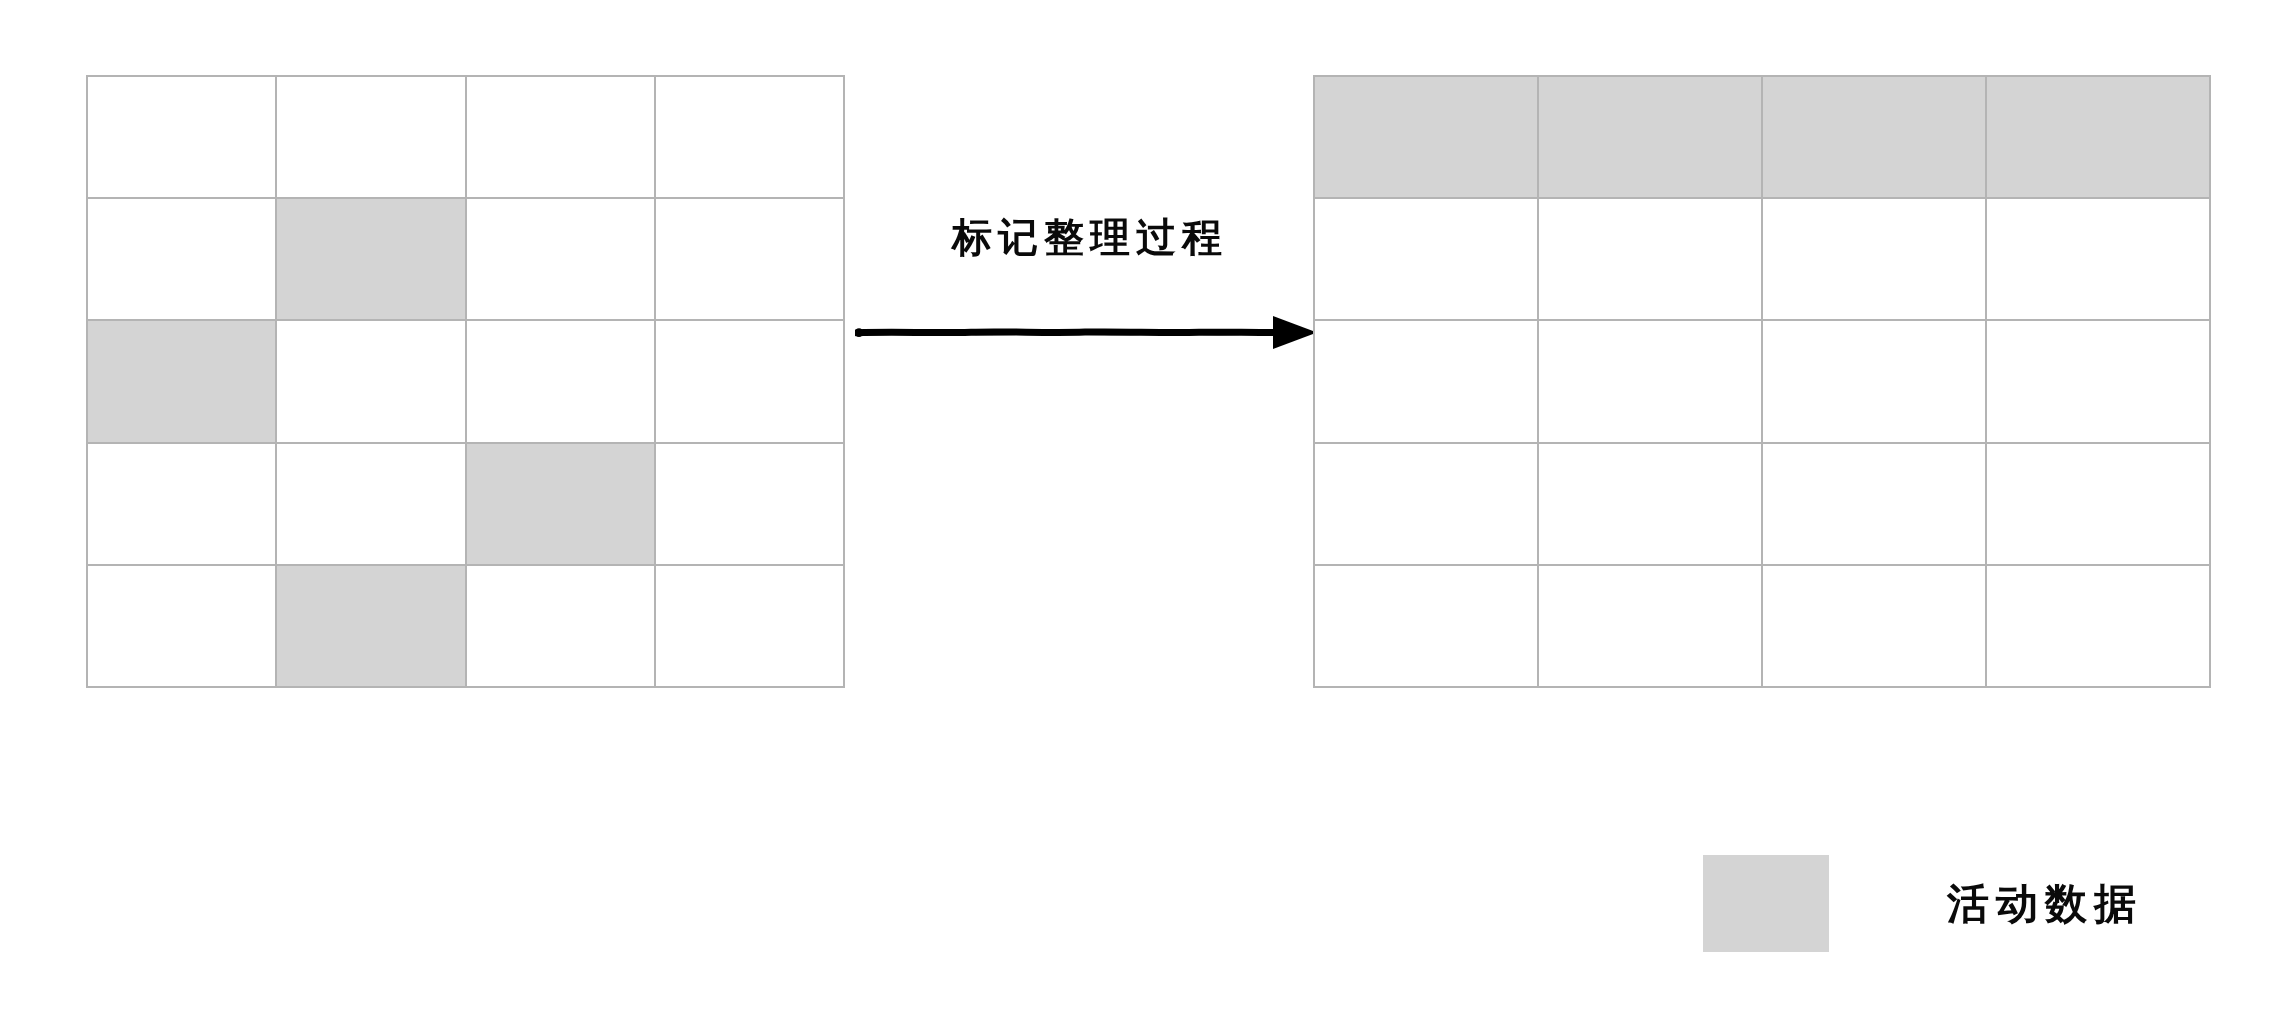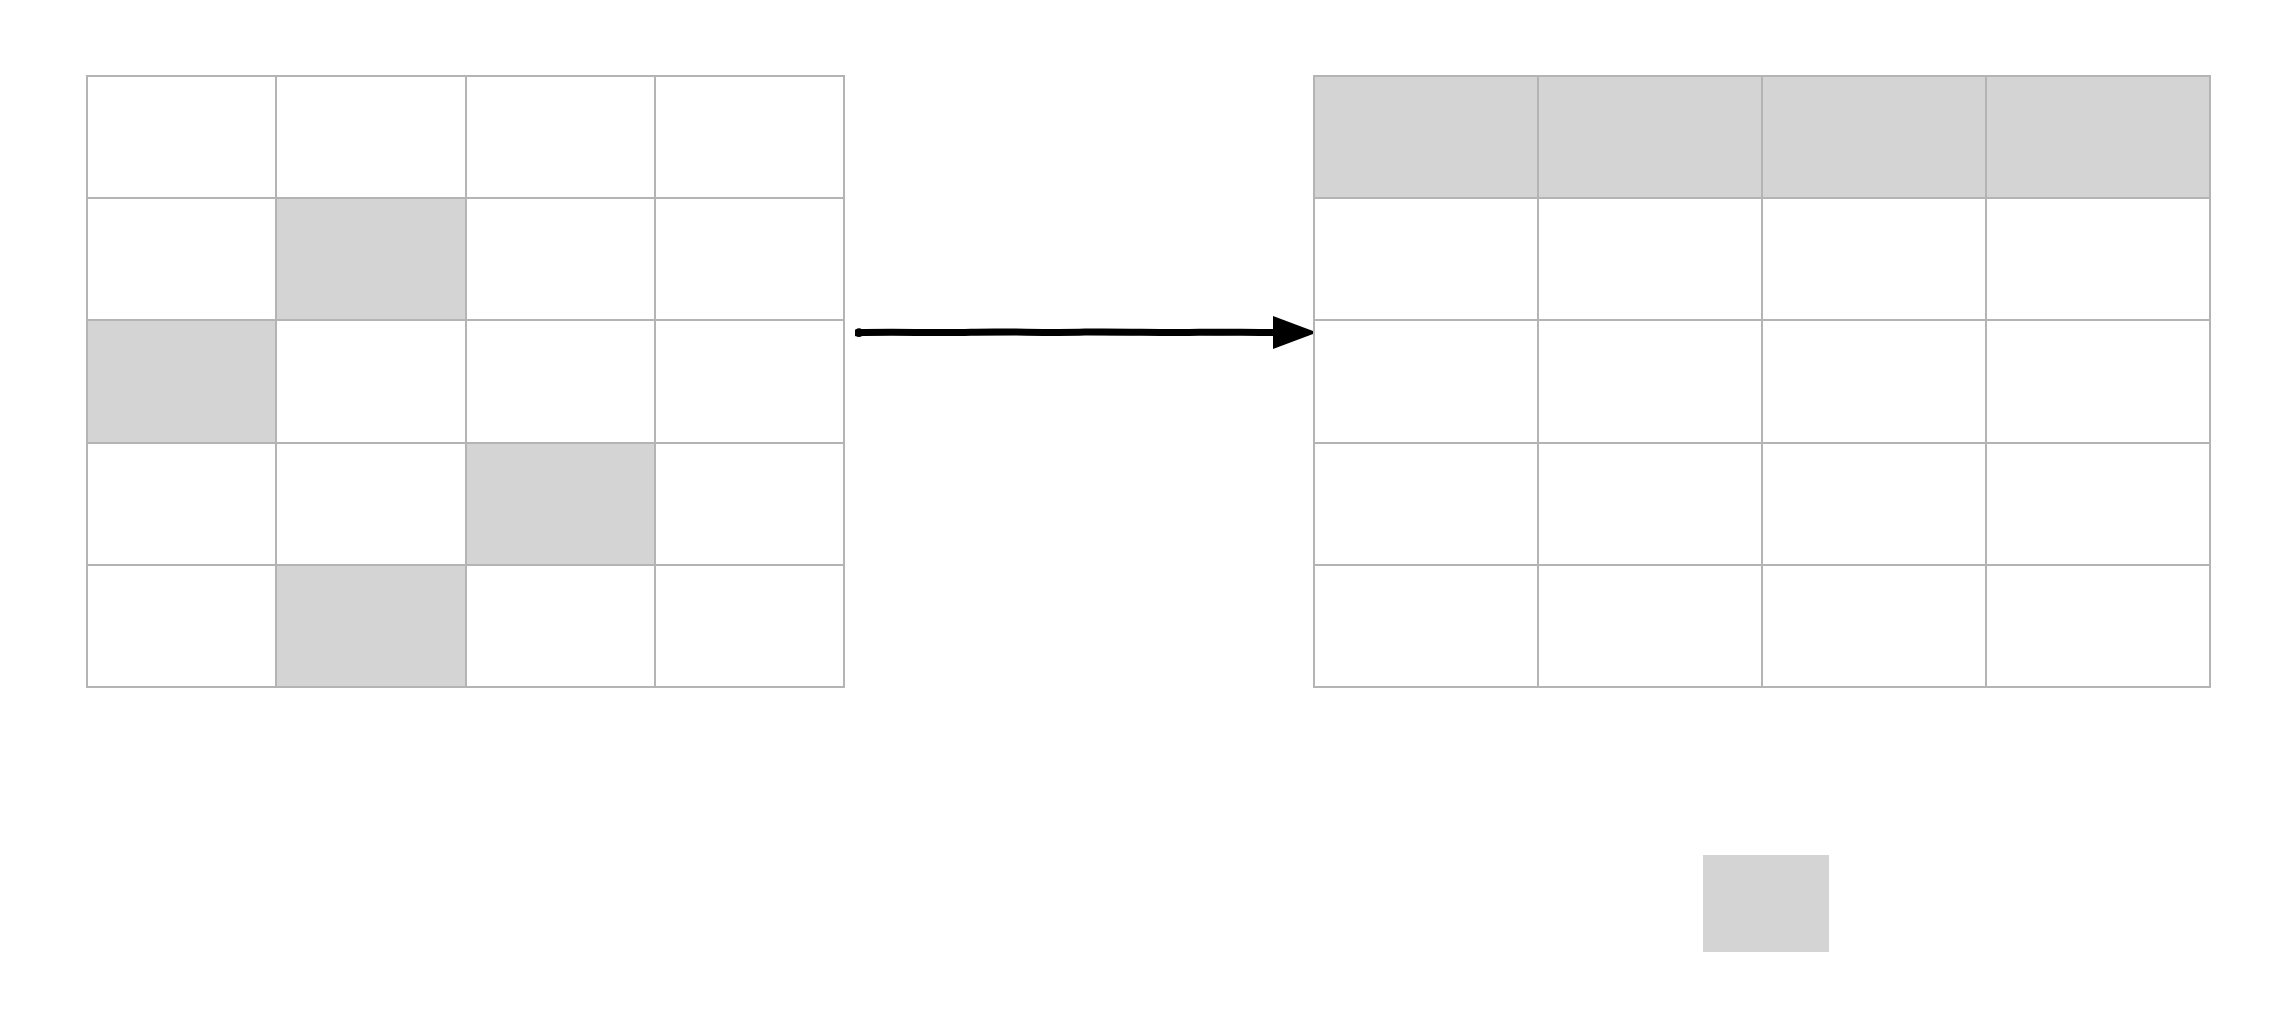--- a/index.html
+++ b/index.html
@@ -138,20 +138,21 @@
       <div class="cell"></div>
       <div class="cell filled"></div>
       <div class="cell"></div>
       <div class="cell"></div>
       <div class="cell filled"></div>
       <div class="cell"></div>
       <div class="cell"></div>
     </div>
 
   <div id="arrow-group">
+    <div id="arrow-label">标记整理过程</div>
     <svg id="arrow-svg" viewBox="0 0 470 60">
       <path d="M2,30.8 C40,29.4 78,31.4 116,30.2 C154,29.2 192,31.3 230,30.1
                C268,29.3 306,31.2 344,30.3 C372,29.8 400,30.9 424,30.4" stroke="#000000" stroke-width="7" fill="none" stroke-linecap="round"></path>
       <path d="M3,30.8 C42,30.2 80,30.0 118,30.6 C156,31.1 194,29.9 232,30.5
                C270,31.0 308,30.0 346,30.6 C374,31.0 400,30.2 424,30.6" stroke="#000000" stroke-width="5" fill="none" stroke-linecap="round"></path>
       <circle cx="4" cy="30.6" r="4.4" fill="#000000"></circle>
       <path d="M418,14 L462,30.6 L418,47 Z" fill="#000000"></path>
     </svg>
   </div>
 
@@ -173,15 +174,16 @@
       <div class="cell"></div>
       <div class="cell"></div>
       <div class="cell"></div>
       <div class="cell"></div>
       <div class="cell"></div>
       <div class="cell"></div>
     </div>
 
   <div id="legend">
     <div id="legend-swatch"></div>
+    <div id="legend-label">活动数据</div>
   </div>
 
 </div>
 
 </body></html>

